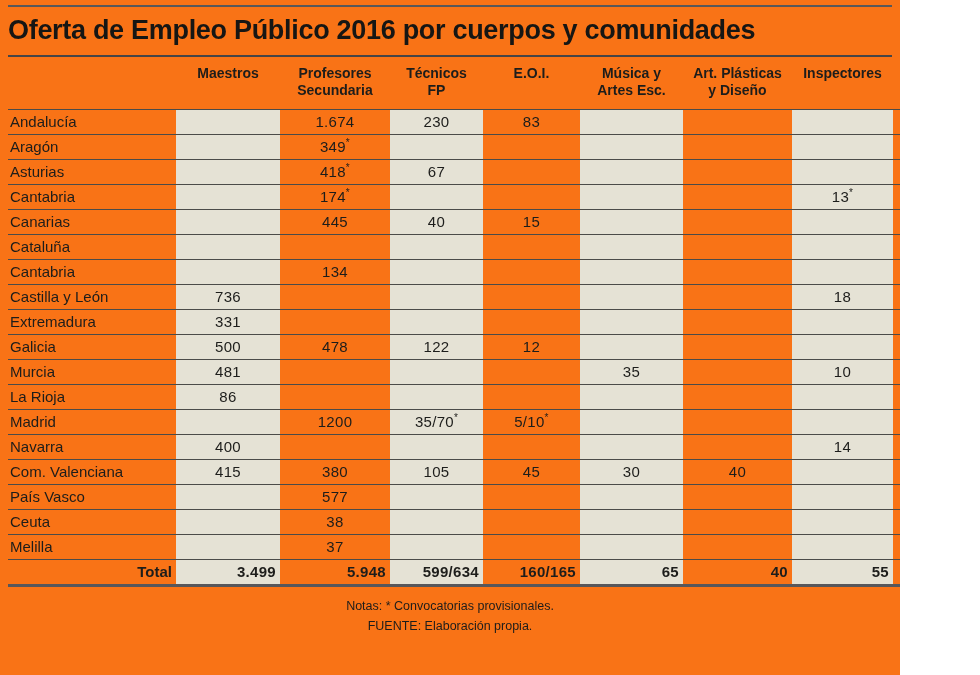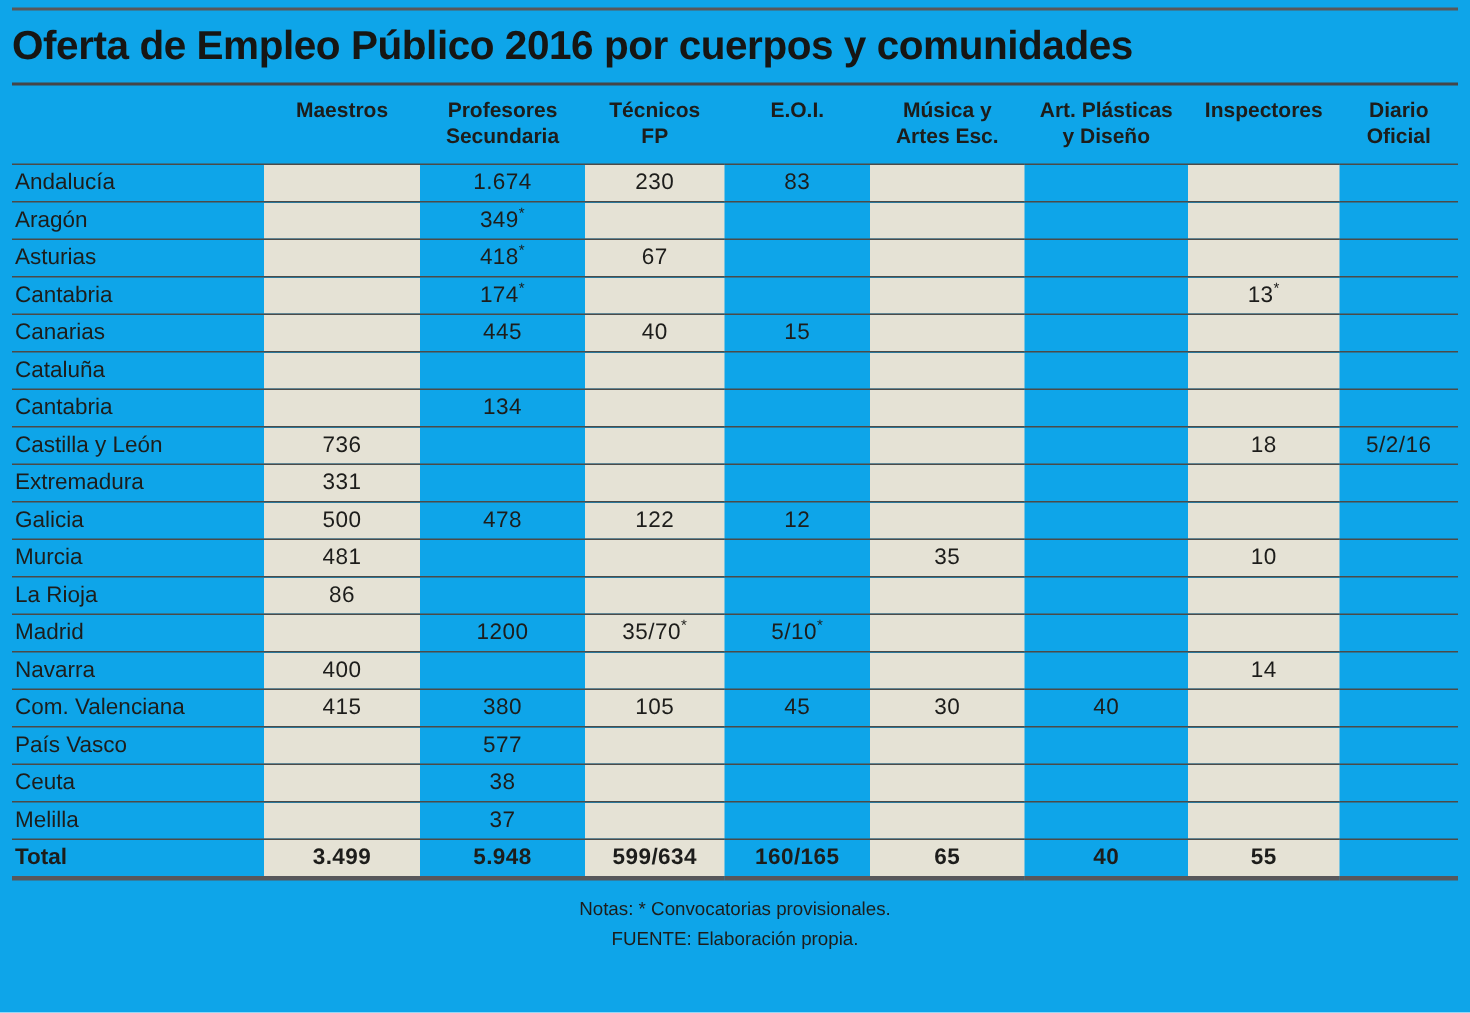--- a/index.html
+++ b/index.html
@@ -1,20 +1,20 @@
 <!DOCTYPE html>
 <html><head>
 <meta charset="utf-8">
 <style>
   html,body{margin:0;padding:0;background:#ffffff;}
   .page{
     position:relative;
-    width:980px;height:675px;
+    width:900px;height:675px;
     box-sizing:border-box;
-    background:#0ea5e9;
+    background:#f97316;
     font-family:"Liberation Sans","DejaVu Sans",sans-serif;
     color:#1d1d1b;
     overflow:hidden;
     padding:5px 8px 0 8px;
   }
   .rule-top{height:2px;background:#58585a;margin:0;}
   .rule-title{height:2px;background:#454547;margin:0;}
   h1.title{
     font-size:27px;
     font-weight:700;
@@ -52,20 +52,21 @@
   }
   table.data tbody td.region{
     text-align:left;
     padding-left:2px;
     letter-spacing:0;
   }
   table.data tbody td.shaded{background:#e5e2d5;}
   table.data tbody tr.total td{
     font-weight:700;
     border-bottom:3px solid #57575b;
+    text-align:right;
   }
   sup{font-size:10px;line-height:0;}
   .notes{
     margin-top:9px;
     font-size:12.5px;
     line-height:1.6;
     color:#1d1d1b;
     text-align:center;
   }
   .notes div{white-space:pre;}

